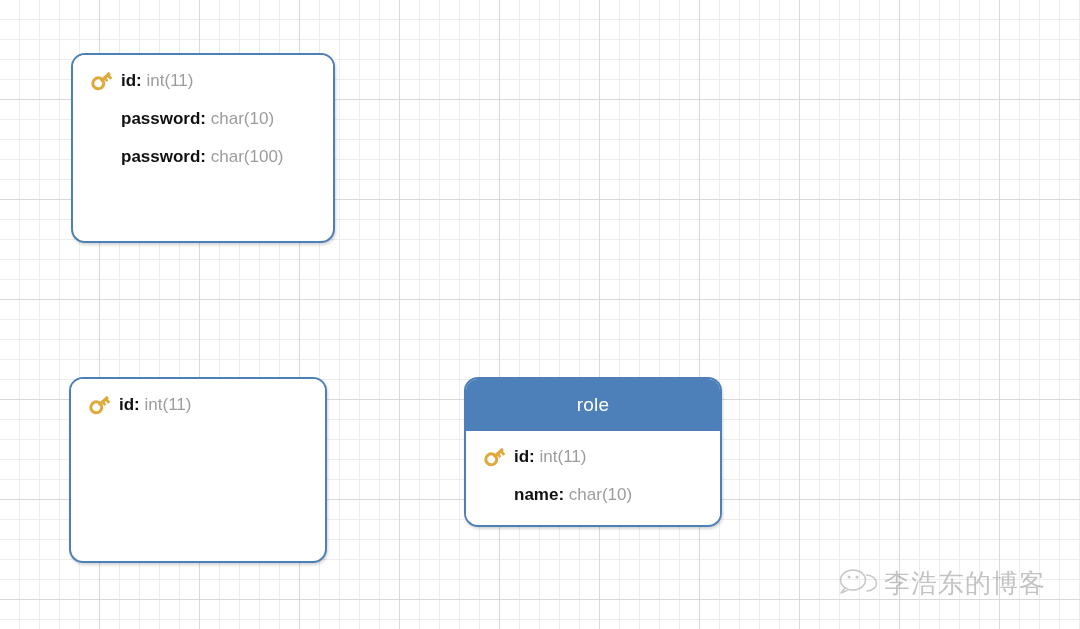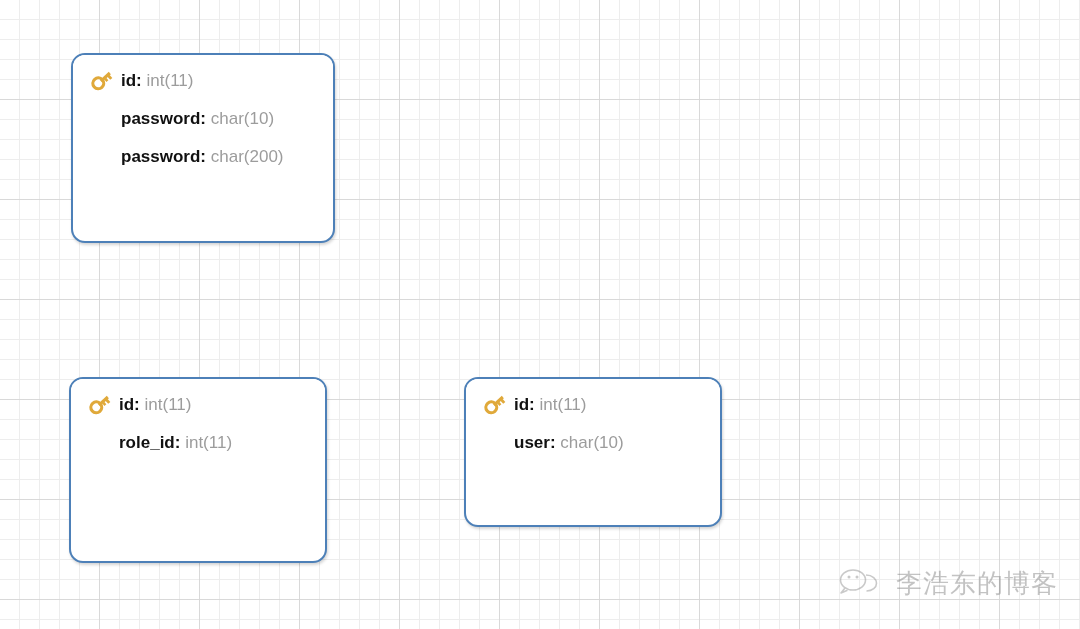--- a/index.html
+++ b/index.html
@@ -93,21 +93,21 @@
     font-weight: normal;
   }
 
   
   #watermark {
     position: absolute;
     left: 836px;
     top: 566px;
     display: flex;
     align-items: center;
-    gap: 18px;
+    gap: 6px;
     opacity: 0.46;
     pointer-events: none;
   }
   #watermark .wm-text {
     font-family: "DejaVu Sans", sans-serif;
     font-size: 26px;
     line-height: 1;
     color: #7e7e7e;
     letter-spacing: 1px;
     white-space: nowrap;
@@ -135,21 +135,21 @@
         <span class="field-text"><span class="field-name">id</span><span class="field-colon">:</span> <span class="field-type">int(11)</span></span>
       </div>
 
       <div class="field-row">
         <span class="key-slot"></span>
         <span class="field-text"><span class="field-name">password</span><span class="field-colon">:</span> <span class="field-type">char(10)</span></span>
       </div>
 
       <div class="field-row">
         <span class="key-slot"></span>
-        <span class="field-text"><span class="field-name">password</span><span class="field-colon">:</span> <span class="field-type">char(200)</span></span>
+        <span class="field-text"><span class="field-name">password</span><span class="field-colon">:</span> <span class="field-type">char(100)</span></span>
       </div>
 
     </div>
   </div>
 
   <div class="entity" style="left:69px; top:377px; width:258px; height:186px;">
     <div class="entity-body">
 
       <div class="field-row">
         <span class="key-slot">
@@ -159,48 +159,47 @@
               <rect x="11.5" y="9.5" width="12" height="3.1" fill="#e0a93a"></rect>
               <rect x="19.2" y="12.2" width="2.8" height="4.2" fill="#e0a93a"></rect>
               <rect x="15.0" y="12.2" width="2.6" height="3.2" fill="#e0a93a"></rect>
             </g>
           </svg>
         </span>
         <span class="field-text"><span class="field-name">id</span><span class="field-colon">:</span> <span class="field-type">int(11)</span></span>
       </div>
 
 
-      <div class="field-row">
-        <span class="key-slot"></span>
-        <span class="field-text"><span class="field-name">role_id</span><span class="field-colon">:</span> <span class="field-type">int(11)</span></span>
-      </div>
 
     </div>
   </div>
 
   <div class="entity" style="left:464px; top:377px; width:258px; height:150px;">
+    <div class="entity-header" style="height:52px;">
+      <span>role</span>
+    </div>
     <div class="entity-body">
 
       <div class="field-row">
         <span class="key-slot">
           <svg width="26" height="22" viewBox="0 0 26 22" xmlns="http://www.w3.org/2000/svg">
             <g transform="rotate(-42 13 11)">
               <circle cx="8" cy="11" r="5.4" fill="none" stroke="#e0a93a" stroke-width="3.2"></circle>
               <rect x="11.5" y="9.5" width="12" height="3.1" fill="#e0a93a"></rect>
               <rect x="19.2" y="12.2" width="2.8" height="4.2" fill="#e0a93a"></rect>
               <rect x="15.0" y="12.2" width="2.6" height="3.2" fill="#e0a93a"></rect>
             </g>
           </svg>
         </span>
         <span class="field-text"><span class="field-name">id</span><span class="field-colon">:</span> <span class="field-type">int(11)</span></span>
       </div>
 
       <div class="field-row">
         <span class="key-slot"></span>
-        <span class="field-text"><span class="field-name">user</span><span class="field-colon">:</span> <span class="field-type">char(10)</span></span>
+        <span class="field-text"><span class="field-name">name</span><span class="field-colon">:</span> <span class="field-type">char(10)</span></span>
       </div>
 
     </div>
   </div>
 
   <div id="watermark">
     <span>
       <svg width="42" height="30" viewBox="0 0 42 30" xmlns="http://www.w3.org/2000/svg">
         <ellipse cx="17" cy="14" rx="12.5" ry="10" fill="none" stroke="#8a8a8a" stroke-width="1.6"></ellipse>
         <path d="M9 22 L5 27 L11.5 24.3" fill="none" stroke="#8a8a8a" stroke-width="1.6" stroke-linejoin="round"></path>

